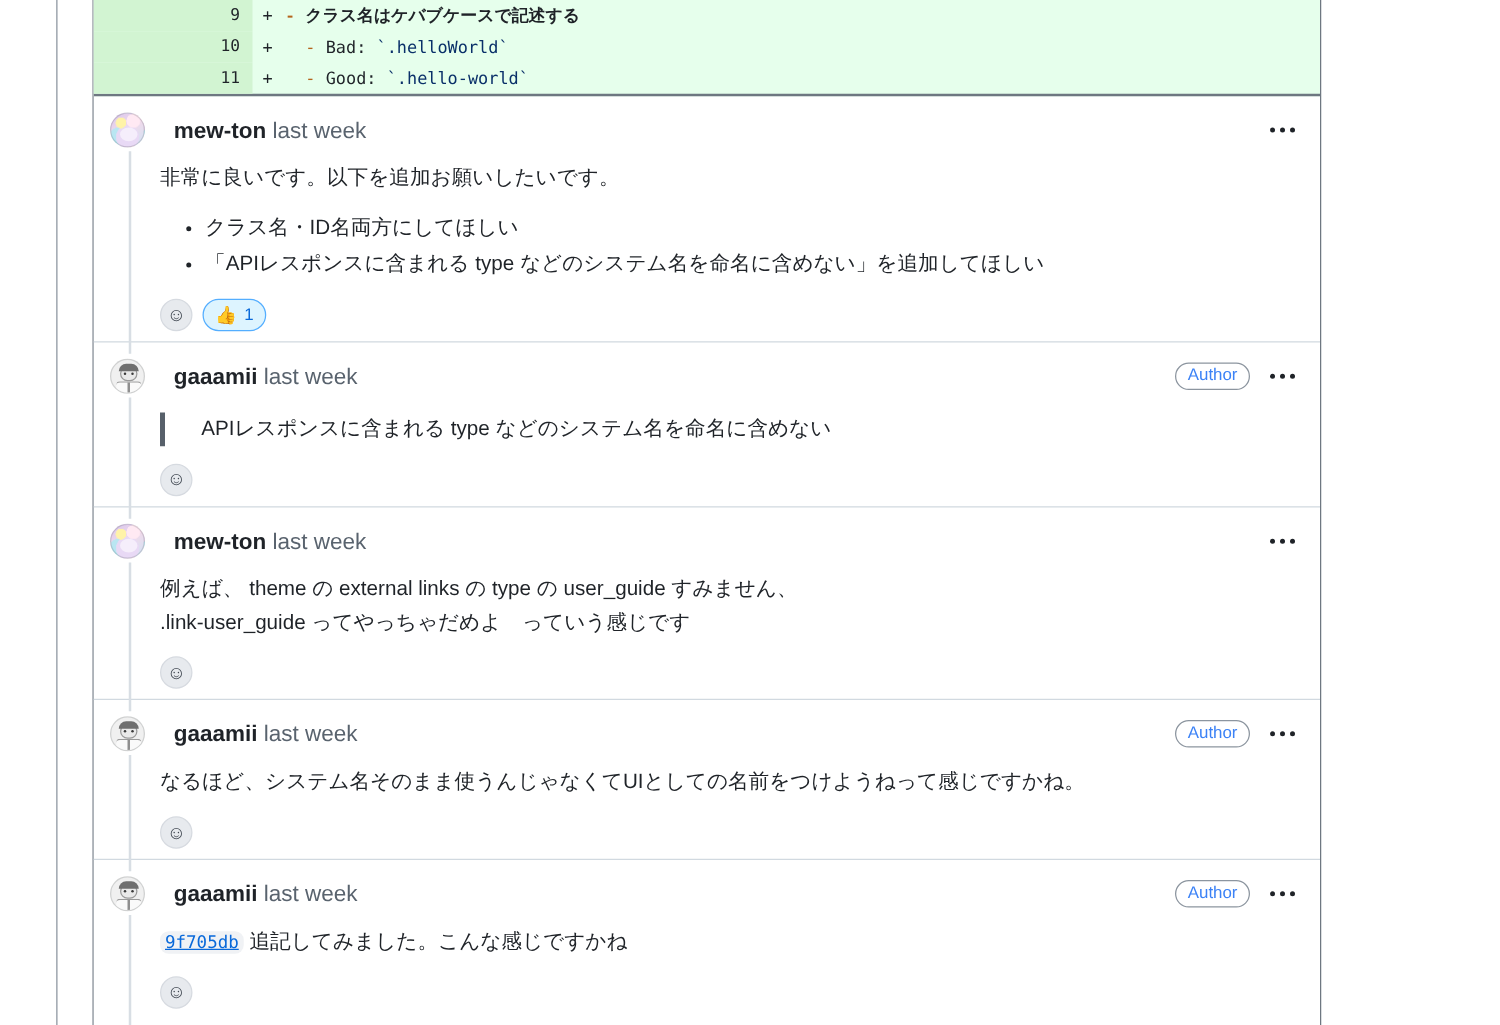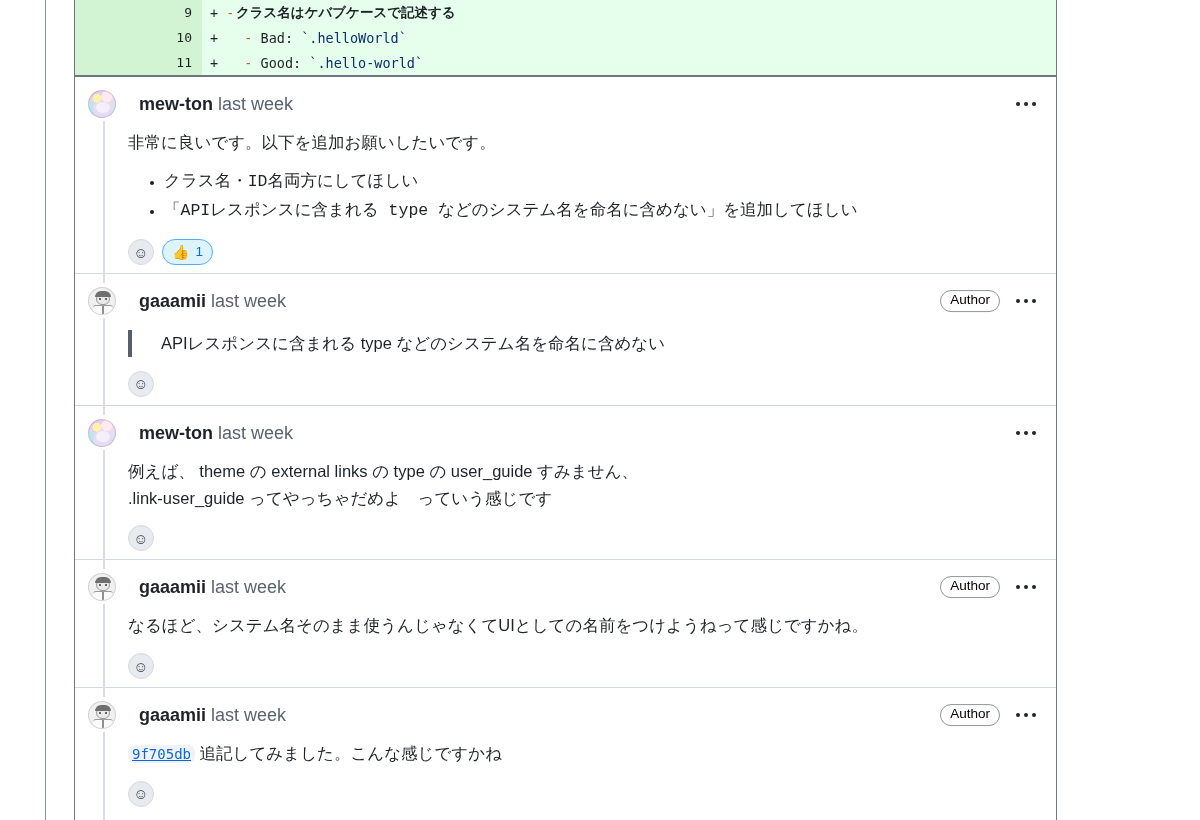--- a/index.html
+++ b/index.html
@@ -30,21 +30,21 @@
   .diff-num {
     width: 127px; flex: 0 0 127px; text-align: right; padding-right: 10px;
     background: #d2f4d2; color: #1f2328; height: 25px; line-height: 25px;
     font-size: 13px;
   }
   .diff-marker { width: 24px; flex: 0 0 24px; text-align: center; color: #1f2328; }
   .diff-code { white-space: pre; color: #1f2328; padding-left: 2px; }
   .tok-dash { color: #b5651d; }
   .tok-str  { color: #0a3069; }
   .tok-plain{ color: #1f2328; }
-  .diff-code.jp { font-family: Liberation Serif, serif; font-weight: 700; }
+  .diff-code.jp { font-family: Liberation Mono, monospace; font-weight: 700; }
 
   
   .comment { position: relative; padding: 10px 0 4px 0; }
   .thread-line {
     position: absolute; left: 28px; top: 44px; bottom: -10px; width: 2px; background: #d8dee4;
   }
   .c-head { display: flex; align-items: center; height: 34px; padding-left: 13px; position: relative; }
   .avatar {
     width: 28px; height: 28px; border-radius: 50%; flex: 0 0 28px;
     position: relative; overflow: hidden; border: 1px solid rgba(27,31,36,0.15);
@@ -81,29 +81,29 @@
   }
   .avatar.gaa .g-body::after {
     content: ""; position: absolute; left: 9px; top: 0; width: 2px; height: 12px; background: #8f8f8f;
   }
 
   .c-meta { margin-left: 23px; font-size: 18px; color: #59636e; line-height: 1; white-space: nowrap; }
   .c-author { font-weight: 700; color: #1f2328; }
 
   .c-right { position: absolute; right: 18px; top: 50%; transform: translateY(-50%); display: flex; align-items: center; gap: 14px; }
   .badge-author {
-    font-size: 13.5px; color: #000000; border: 1px solid #8c959f; border-radius: 20px;
+    font-size: 13.5px; color: #3b82f6; border: 1px solid #8c959f; border-radius: 20px;
     padding: 2px 9px 3px; line-height: 1.1; background: #fff;
   }
   .kebab { display: flex; gap: 4px; padding: 4px 2px; cursor: pointer; }
   .kebab i { width: 4px; height: 4px; border-radius: 50%; background: #1f2328; display: block; }
 
   .c-body { padding-left: 53px; padding-right: 40px; color: #1f2328; font-size: 16.5px; line-height: 1.62; }
   .c-body p { margin: 8px 0 0 0; }
-  .c-body ul { margin: 13px 0 0 0; padding-left: 36px; font-family: Liberation Mono, monospace; }
+  .c-body ul { margin: 13px 0 0 0; padding-left: 36px; }
   .c-body li { margin: 0 0 3px 0; }
   .c-body li::marker { font-size: 13px; }
 
   .quote {
     margin: 12px 0 0 0; padding-left: 29px; border-left: 4px solid #57606a; color: #1f2328;
   }
   .mention { color: #1f2328; font-weight: 700; text-decoration: underline; }
   .commit-link {
     font-family: "DejaVu Sans Mono", "Liberation Mono", monospace;
     font-size: 14px; color: #0969da; background: #f0f2f5; border-radius: 7px;

